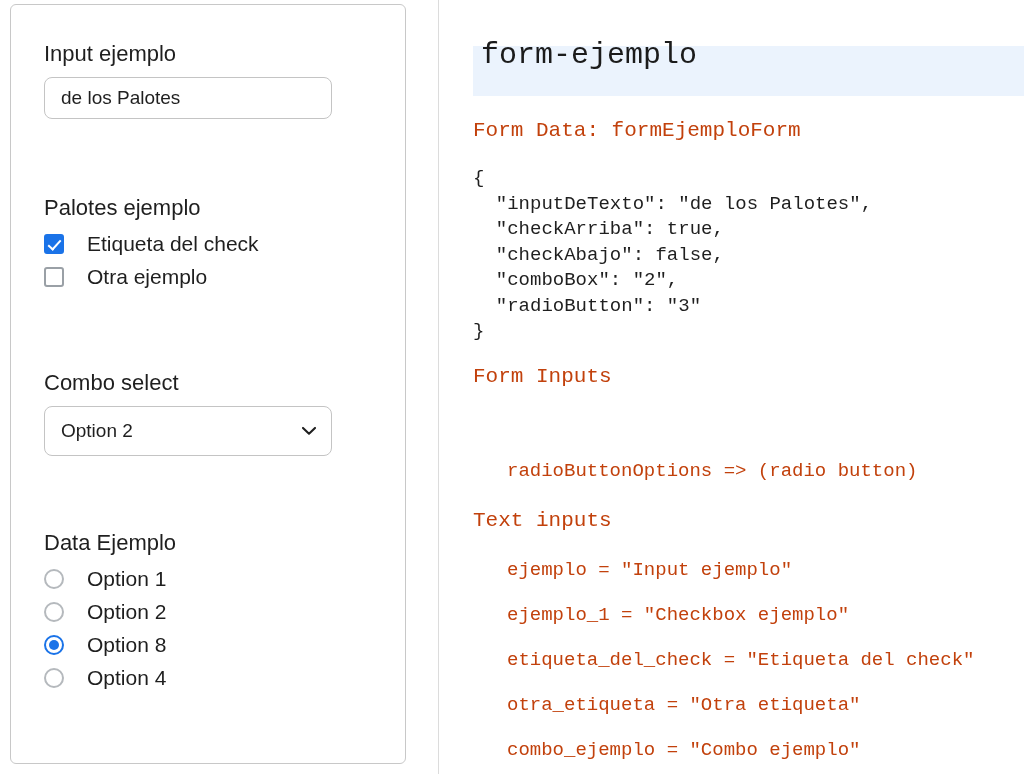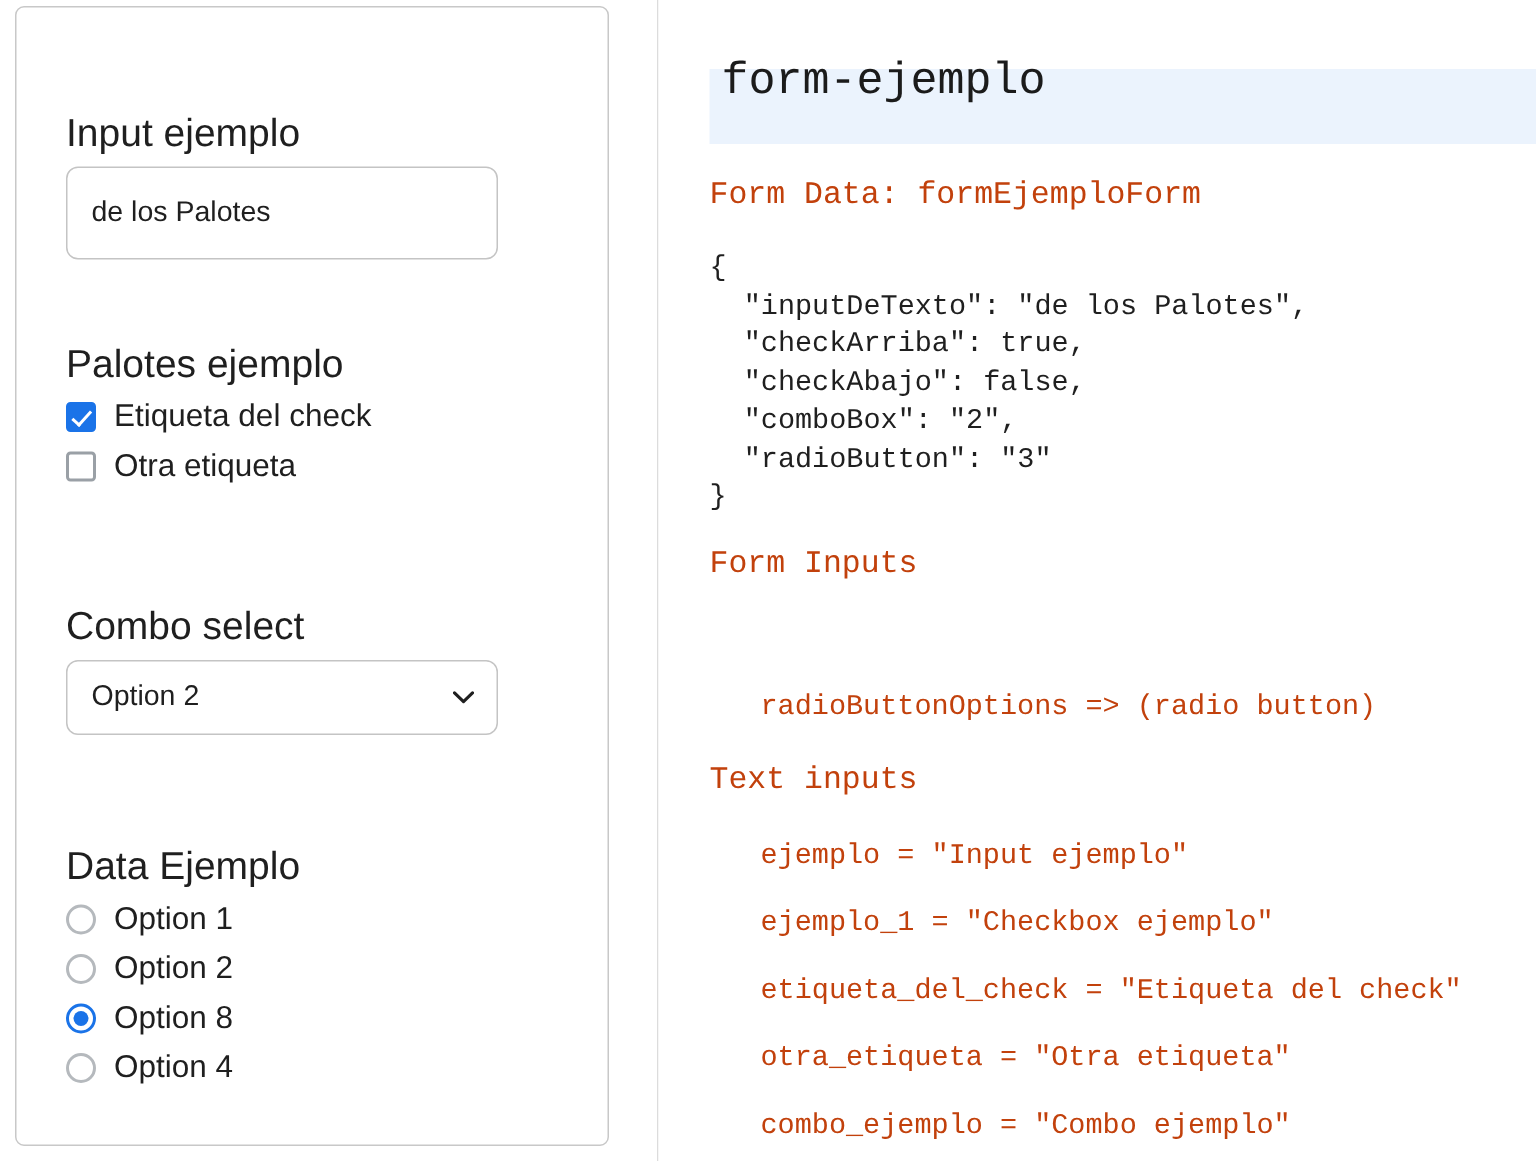--- a/index.html
+++ b/index.html
@@ -31,31 +31,30 @@
     border: 1px solid #c8c8c8;
     border-radius: 6px;
     background: #ffffff;
     padding: 0;
   }
 
   .field-block { position: absolute; left: 33px; }
 
   .field-label {
     font-family: "Liberation Sans", sans-serif;
-    font-size: 26px;
+    font-size: 22px;
     color: #1f1f1f;
     line-height: 26px;
     white-space: nowrap;
-    margin-top: 34px;
   }
 
   .text-input {
     margin-top: 10px;
     width: 288px;
-    height: 62px;
+    height: 42px;
     border: 1px solid #c4c4c4;
     border-radius: 8px;
     background: #ffffff;
     font-family: "Liberation Sans", sans-serif;
     font-size: 19px;
     color: #1f1f1f;
     padding: 0 16px;
     outline: none;
   }
 
@@ -113,21 +112,21 @@
   .cb.checked::after {
     content: "";
     position: absolute;
     left: 5px; top: 1px;
     width: 5px; height: 11px;
     border: solid #ffffff;
     border-width: 0 2.4px 2.4px 0;
     transform: rotate(42deg);
   }
   .opt-label {
-    margin-left: 12px;
+    margin-left: 23px;
     font-family: "Liberation Sans", sans-serif;
     font-size: 21px;
     color: #1f1f1f;
     line-height: 26px;
     white-space: nowrap;
   }
 
   
   .rb {
     width: 20px; height: 20px;
@@ -229,21 +228,21 @@
 
     <div class="field-block" style="top:190px; left:0; width:100%;">
       <div class="field-label" style="margin-left:33px;">Palotes ejemplo</div>
       <div class="option-list">
         <div class="option-row">
           <span class="cb checked"></span>
           <span class="opt-label">Etiqueta del check</span>
         </div>
         <div class="option-row">
           <span class="cb"></span>
-          <span class="opt-label">Otra etiqueta</span>
+          <span class="opt-label">Otra ejemplo</span>
         </div>
       </div>
     </div>
 
     <div class="field-block" style="top:365px;">
       <div class="field-label">Combo select</div>
       <div class="select-wrap">
         <div class="select-box">
           <span>Option 2</span>
         </div>

